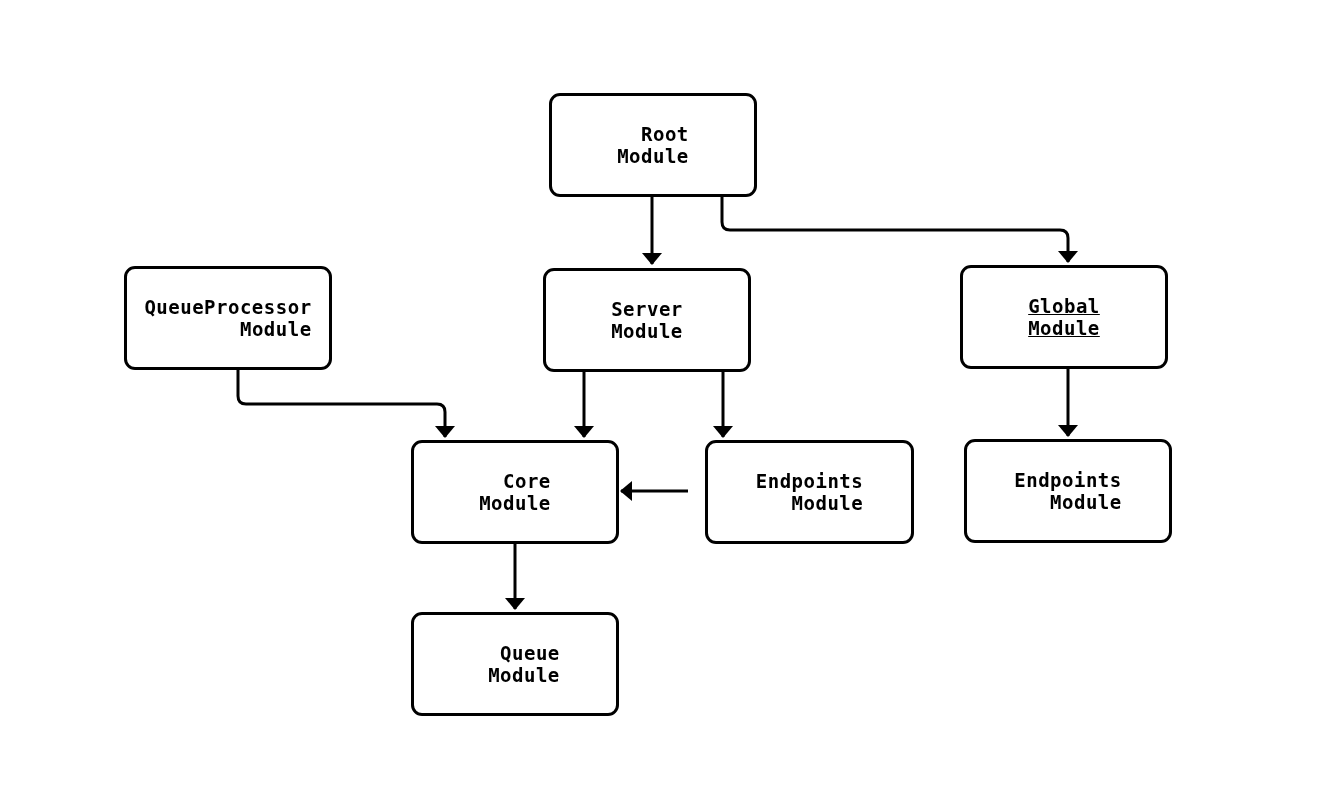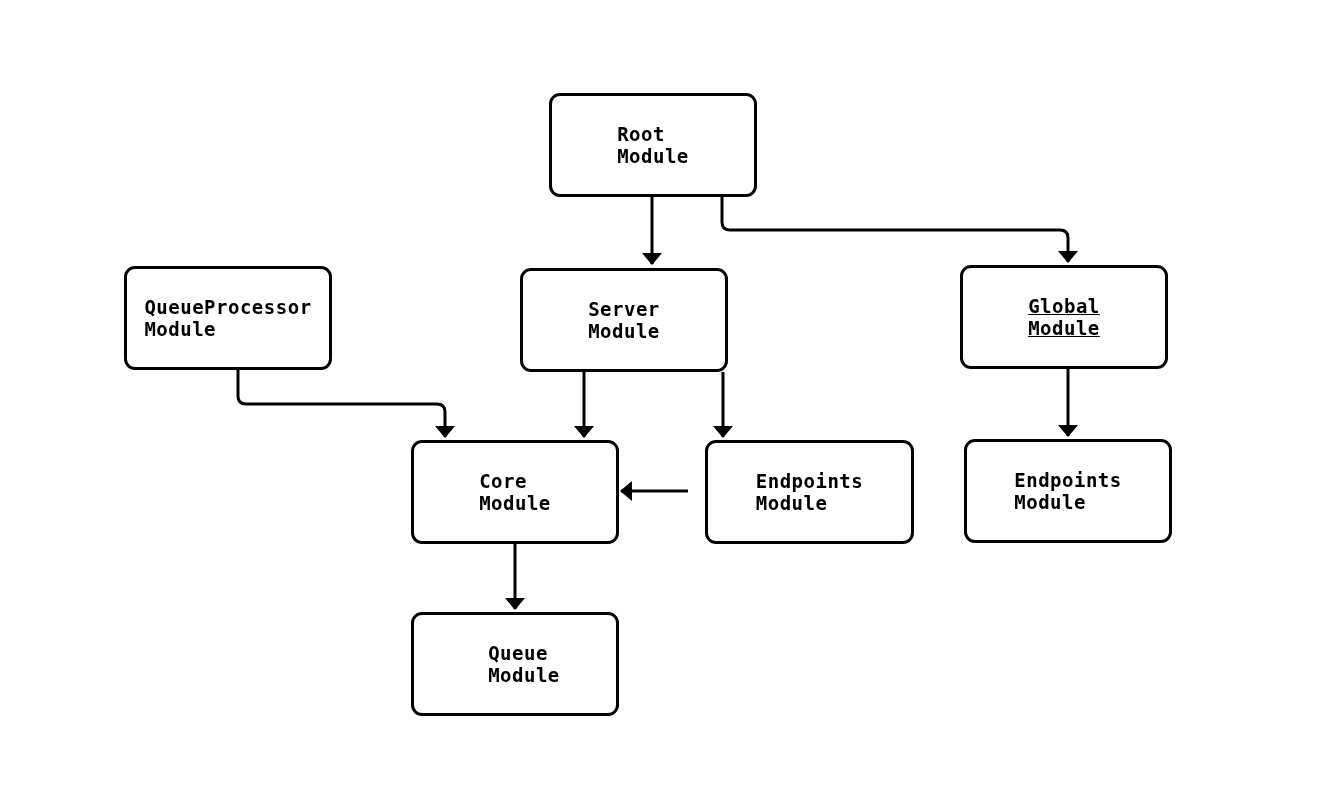--- a/index.html
+++ b/index.html
@@ -35,21 +35,21 @@
     border: 3px solid #000000;
     border-radius: 11px;
     background: #ffffff;
     display: flex;
     align-items: center;
     justify-content: center;
   }
   .node-label {
     font: bold 19px/22px "DejaVu Sans Mono", monospace;
     color: #000000;
-    text-align: left;
+    text-align: right;
     white-space: pre-line;
     letter-spacing: 0.5px;
   }
 </style>
 </head>
 <body>
 
 <div id="canvas">
 
   <svg id="edge-layer" viewBox="0 0 1337 809" xmlns="http://www.w3.org/2000/svg">
@@ -79,21 +79,21 @@
   <div class="node" style="left:549px; top:93px;">
     <span class="node-label">Root
 Module</span>
   </div>
 
   <div class="node" style="left:124px; top:266px;">
     <span class="node-label">QueueProcessor
 Module</span>
   </div>
 
-  <div class="node" style="left:520px; top:268px;">
+  <div class="node" style="left:543px; top:268px;">
     <span class="node-label">Server
 Module</span>
   </div>
 
   <div class="node" style="left:960px; top:265px;text-decoration:underline;">
     <span class="node-label">Global
 Module</span>
   </div>
 
   <div class="node" style="left:411px; top:440px;">

